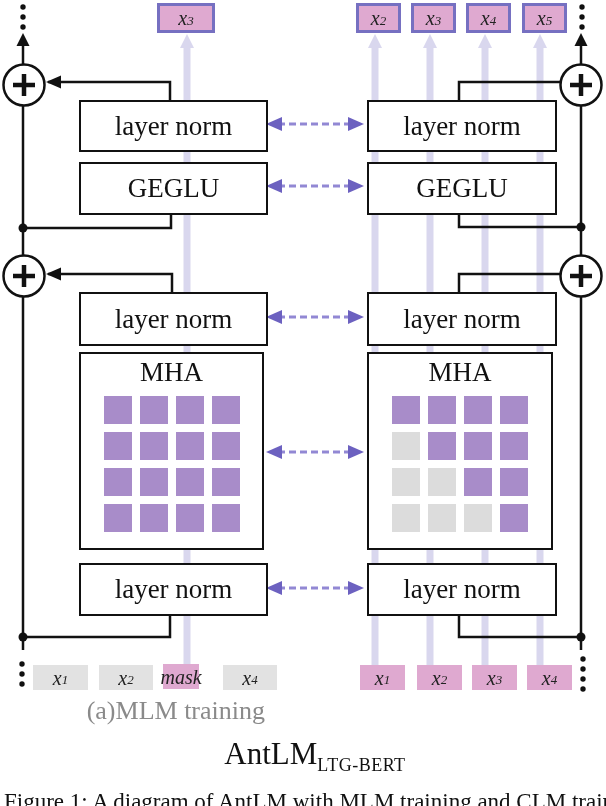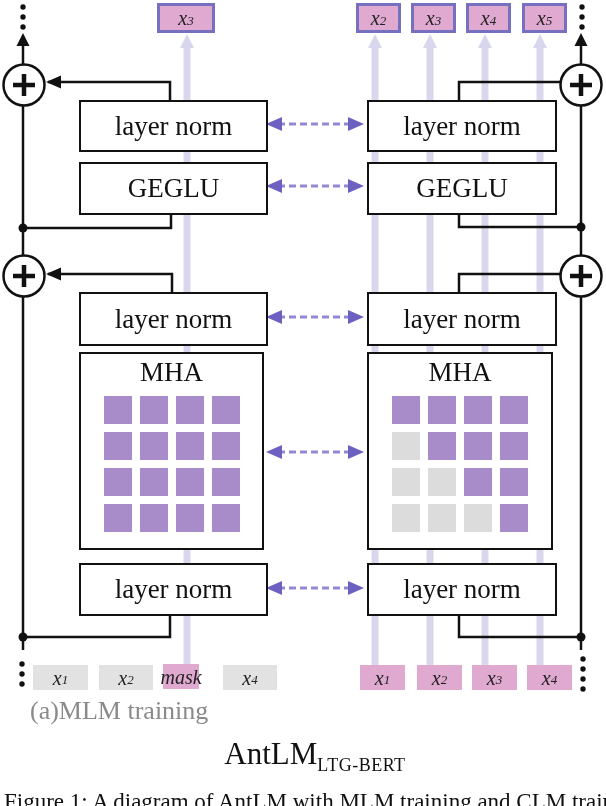--- a/index.html
+++ b/index.html
@@ -13,21 +13,21 @@
   .matrix{position:absolute;z-index:4;display:grid;grid-template-columns:repeat(4,28px);
           grid-auto-rows:28px;gap:8px;}
   .cell{width:28px;height:28px;}
   .token{position:absolute;z-index:4;display:flex;align-items:center;justify-content:center;
          font-style:italic;font-size:20px;color:#222;line-height:1;}
   .token sub{font-size:13px;font-style:italic;transform:translateY(2px);}
   .token-out{background:#dfa9d0;border:3px solid #7670c1;}
   .token-plain{background:#e2e2e2;}
   .token-masked{background:#dfa9d0;}
   .token-causal{background:#dfa9d0;}
-  .caption{position:absolute;z-index:4;color:#8a8a8a;font-size:26px;text-align:left;line-height:1.1;}
+  .caption{position:absolute;z-index:4;color:#8a8a8a;font-size:26px;text-align:right;line-height:1.1;}
   .title{position:absolute;z-index:4;left:12px;width:606px;text-align:center;color:#111;}
   .title .main{font-size:31px;}
   .title .subsc{font-size:18px;position:relative;top:7px;letter-spacing:0.5px;}
   .clipped-caption{position:absolute;z-index:4;left:4px;width:598px;top:789px;
                    color:#111;font-size:23px;white-space:nowrap;}
 </style>
 </head>
 <body>
 
 <div id="fig">

